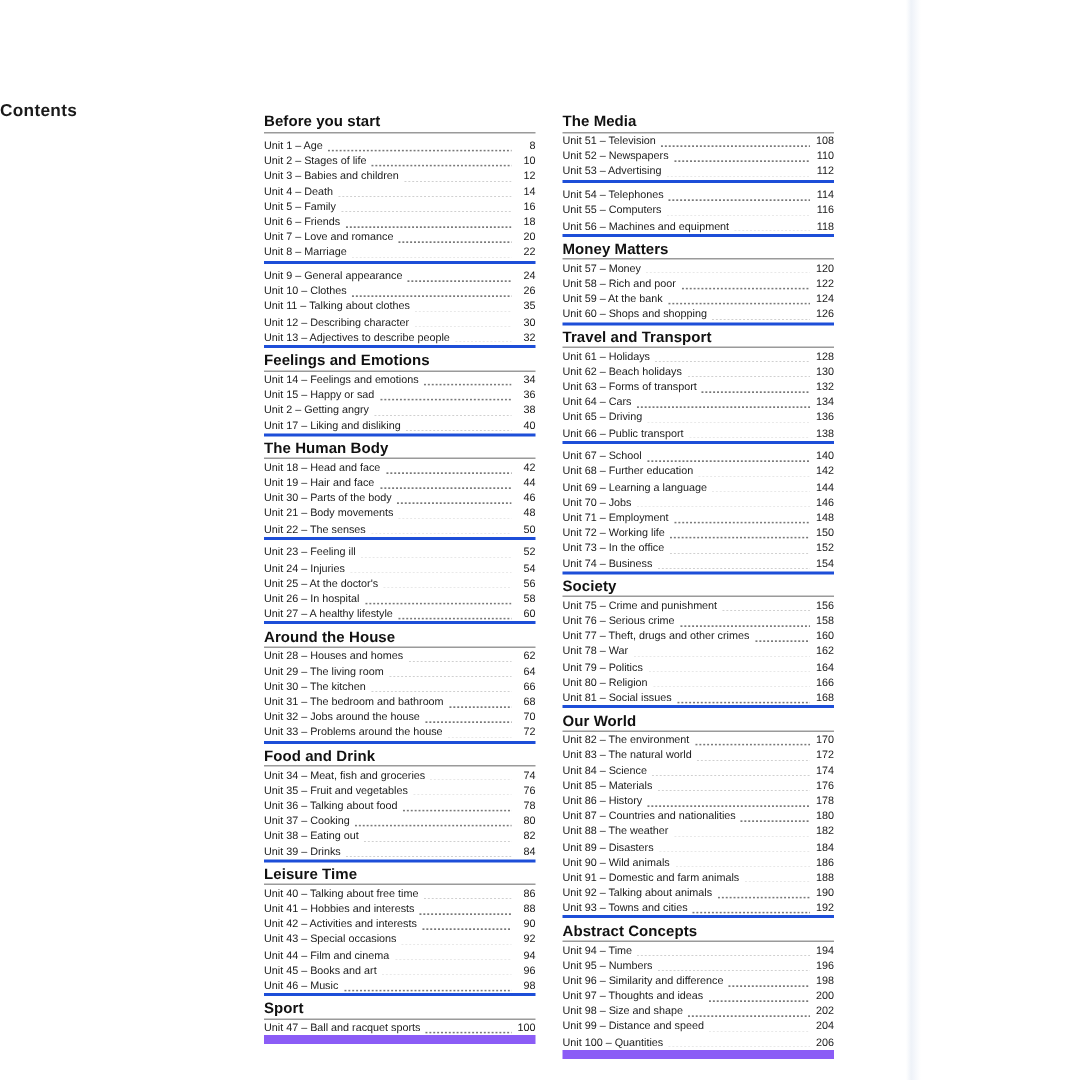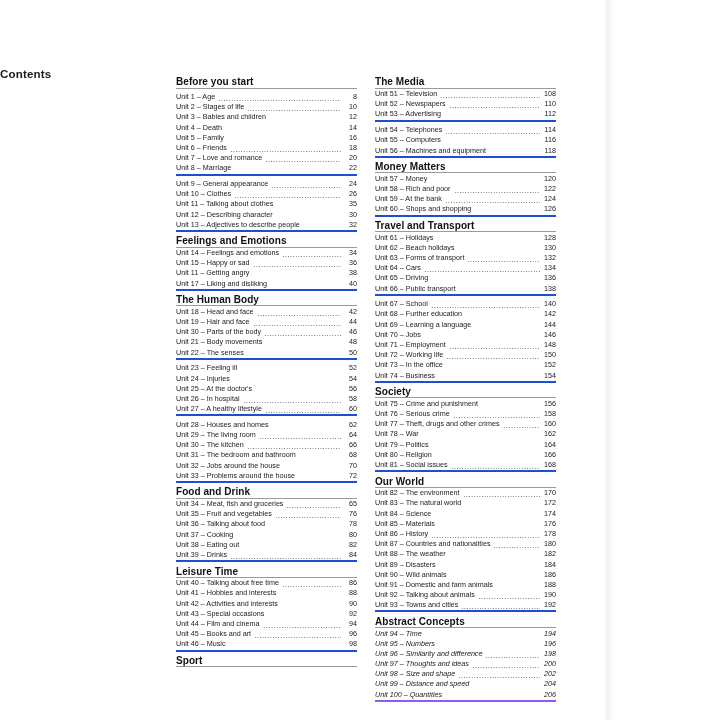--- a/index.html
+++ b/index.html
@@ -72,21 +72,21 @@
     border-bottom: 1px solid #9a9a9a;
     letter-spacing: 0.05px;
     line-height: 9px;
     white-space: nowrap;
   }
 
   .entries {
     border-bottom: 2px solid #1d4ed8;
     padding-top: 0.5px;
   }
-  .section:last-child .entries { border-bottom: 2px solid #8b5cf6; font-style: italic; }
+  .section:last-child .entries { border-bottom: 6px solid #8b5cf6; }
 
   .entry {
     display: flex;
     align-items: flex-end;
     font-size: 7.2px;
     color: #1a1a1a;
     line-height: 10.2px;
     height: 10.2px;
     white-space: nowrap;
   }
@@ -203,21 +203,21 @@
               <span class="label">Unit 14 – Feelings and emotions</span>
               <span class="leader"></span>
               <span class="page">34</span>
             </div>
             <div class="entry">
               <span class="label">Unit 15 – Happy or sad</span>
               <span class="leader"></span>
               <span class="page">36</span>
             </div>
             <div class="entry">
-              <span class="label">Unit 11 – Getting angry</span>
+              <span class="label">Unit 2 – Getting angry</span>
               <span class="leader"></span>
               <span class="page">38</span>
             </div>
             <div class="entry">
               <span class="label">Unit 17 – Liking and disliking</span>
               <span class="leader"></span>
               <span class="page">40</span>
             </div>
           </div>
         </div>
@@ -274,20 +274,21 @@
               <span class="page">58</span>
             </div>
             <div class="entry">
               <span class="label">Unit 27 – A healthy lifestyle</span>
               <span class="leader"></span>
               <span class="page">60</span>
             </div>
           </div>
         </div>
         <div class="section">
+          <div class="section-head">Around the House</div>
           <div class="entries">
             <div class="entry">
               <span class="label">Unit 28 – Houses and homes</span>
               <span class="leader"></span>
               <span class="page">62</span>
             </div>
             <div class="entry">
               <span class="label">Unit 29 – The living room</span>
               <span class="leader"></span>
               <span class="page">64</span>
@@ -313,21 +314,21 @@
               <span class="page">72</span>
             </div>
           </div>
         </div>
         <div class="section">
           <div class="section-head">Food and Drink</div>
           <div class="entries">
             <div class="entry">
               <span class="label">Unit 34 – Meat, fish and groceries</span>
               <span class="leader"></span>
-              <span class="page">65</span>
+              <span class="page">74</span>
             </div>
             <div class="entry">
               <span class="label">Unit 35 – Fruit and vegetables</span>
               <span class="leader"></span>
               <span class="page">76</span>
             </div>
             <div class="entry">
               <span class="label">Unit 36 – Talking about food</span>
               <span class="leader"></span>
               <span class="page">78</span>
@@ -384,20 +385,27 @@
             </div>
             <div class="entry">
               <span class="label">Unit 46 – Music</span>
               <span class="leader"></span>
               <span class="page">98</span>
             </div>
           </div>
         </div>
         <div class="section">
           <div class="section-head">Sport</div>
+          <div class="entries">
+            <div class="entry">
+              <span class="label">Unit 47 – Ball and racquet sports</span>
+              <span class="leader"></span>
+              <span class="page">100</span>
+            </div>
+          </div>
         </div>
       </div>
     <div class="column">
         <div class="section">
           <div class="section-head">The Media</div>
           <div class="entries">
             <div class="entry">
               <span class="label">Unit 51 – Television</span>
               <span class="leader"></span>
               <span class="page">108</span>

